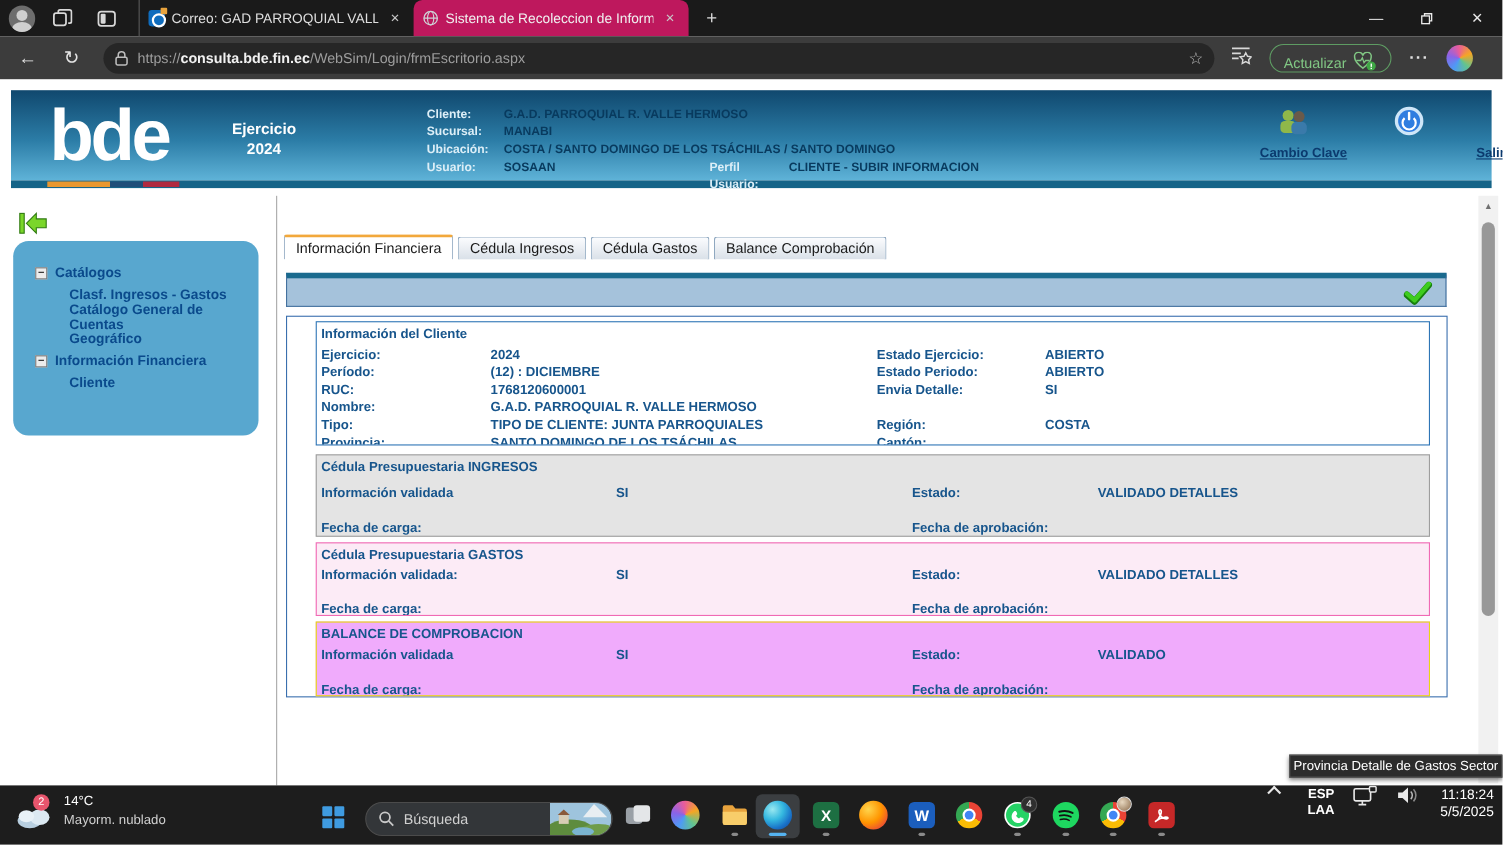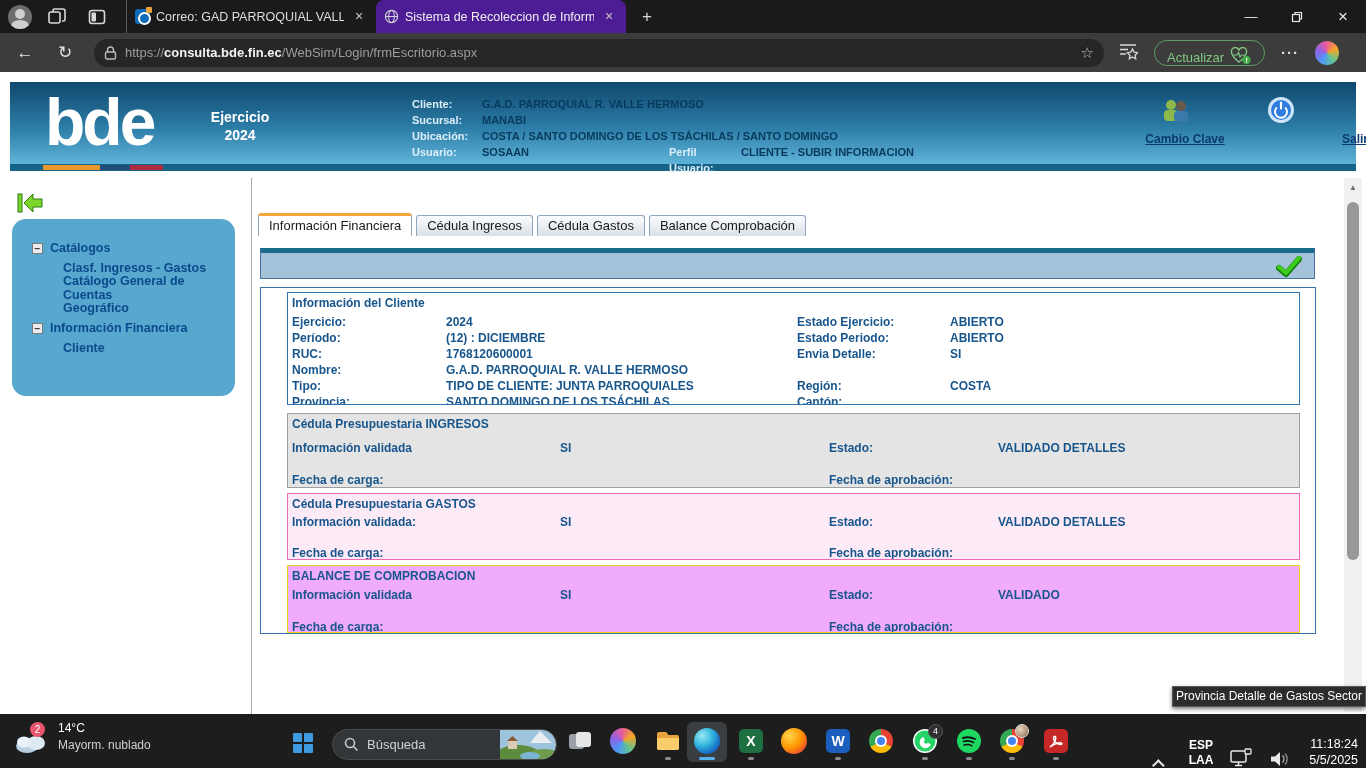--- a/index.html
+++ b/index.html
@@ -15,21 +15,21 @@
             position:relative; overflow:hidden; flex:none;}
   .avatar::before { content:""; position:absolute; left:7px; top:4px; width:10px; height:10px;
             border-radius:50%; background:#cfcfcf; }
   .avatar::after { content:""; position:absolute; left:3px; top:15px; width:18px; height:12px;
             border-radius:50% 50% 0 0; background:#cfcfcf; }
   .chrome-btn { width:30px; height:26px; display:flex; align-items:center; justify-content:center;
                 margin-left:10px; flex:none; }
   .tab { height:33px; display:flex; align-items:center; padding:0 8px; width:250px; flex:none;
          color:#dedede; font-size:12.5px; }
   .tab.inactive { border-left:1px solid #5a5a5a; margin-left:14px; }
-  .tab.active { background:#4c1d95; border-radius:8px 8px 0 0; color:#f0f0f0; }
+  .tab.active { background:#be185d; border-radius:8px 8px 0 0; color:#f0f0f0; }
   .tab-title { flex:1; white-space:nowrap; overflow:hidden; margin:0 6px; }
   .tab-close { width:18px; height:18px; line-height:16px; text-align:center; border-radius:4px;
                color:#c8c8c8; font-size:14px; flex:none; }
   .favicon-outlook { width:15px; height:15px; background:#0f6cbd; border-radius:3px; position:relative; flex:none;}
   .favicon-outlook::before { content:""; position:absolute; left:3px; top:3px; width:9px; height:9px;
                border:2px solid #fff; border-radius:50%; }
   .favicon-outlook::after { content:""; position:absolute; right:-2px; top:-2px; width:6px; height:6px;
                background:#e8a33d; border-radius:1px; }
   .newtab { width:26px; height:26px; color:#d8d8d8; font-size:17px; display:flex; align-items:center;
             justify-content:center; margin-left:8px; border-radius:4px; }
@@ -59,21 +59,21 @@
             background:linear-gradient(180deg,#10486e 0%, #2b7ca6 55%, #5fb3d8 100%); }
   .banner-strip { position:absolute; top:164px; left:10px; width:1346px; height:7px; background:#156488; }
   .bde-logo { position:absolute; left:45px; top:84px; color:#fff; font-size:66px; font-weight:bold;
               letter-spacing:-3px; line-height:76px; }
   .bde-bar { position:absolute; left:43px; top:165px; height:5px; display:flex; }
   .bde-bar .o { width:57px; background:#e8972f; } .bde-bar .n { width:30px; background:#1f4e79; }
   .bde-bar .r { width:33px; background:#b02a40; }
   .ejercicio { position:absolute; left:190px; top:108px; width:100px; text-align:center; color:#fff;
                font-weight:bold; font-size:14px; line-height:18px; }
   .hinfo { position:absolute; left:388px; top:96px; font-size:11px; font-weight:bold; }
-  .hrow { display:flex; height:16px; line-height:16px;margin-left:24px; }
+  .hrow { display:flex; height:16px; line-height:16px; }
   .hlabel { width:70px; color:#dceef7; }
   .hval { color:#083a5e; }
   .hval.w1 { width:187px; }
   .hlabel.perfil { width:72px; }
   .hlink { position:absolute; text-align:center; color:#0b3a6e; font-weight:bold; font-size:12px;
            text-decoration:underline; }
 
   
   .back-arrow { position:absolute; left:17px; top:192px; width:26px; height:22px; }
   .sidebar { position:absolute; left:12px; top:219px; width:223px; height:177px; background:#58a7cf;
@@ -154,21 +154,21 @@
                  background:conic-gradient(#ea4335 0 120deg,#fbbc05 120deg 240deg,#34a853 240deg 360deg); }
   .chrome-ring::before { content:""; position:absolute; left:6px; top:6px; width:12px; height:12px;
                  background:#fff; border-radius:50%; }
   .chrome-ring::after { content:""; position:absolute; left:8px; top:8px; width:8px; height:8px;
                  background:#4285f4; border-radius:50%; }
   .badge-dark { position:absolute; right:-5px; top:-4px; width:15px; height:15px; background:#2f2f2f;
                 border:1px solid #555; border-radius:50%; color:#fff; font-size:9px; line-height:13px;
                 text-align:center; z-index:2; }
   .badge-avatar { position:absolute; right:-4px; top:-4px; width:14px; height:14px; border-radius:50%;
                   background:radial-gradient(circle at 35% 35%, #e8d8c0, #8a6a4a); border:1px solid #ddd; z-index:2;}
-  .tray { position:absolute; right:8px; top:714px; height:54px; display:flex; align-items:flex-end; }
+  .tray { position:absolute; right:8px; top:714px; height:54px; display:flex; align-items:flex-start; }
   .chev { width:9px; height:9px; border-left:2px solid #e8e8e8; border-top:2px solid #e8e8e8;
           transform:rotate(45deg) translateY(3px); }
   .lang { text-align:center; font-size:12px; font-weight:bold; color:#fff; line-height:15px;
           margin-left:24px; }
   .clock { text-align:right; font-size:12.5px; color:#fff; line-height:16px; margin-left:18px; }
   .trayicn { margin-left:16px; display:flex; align-items:center; }
 </style>
 </head>
 <body>
 

